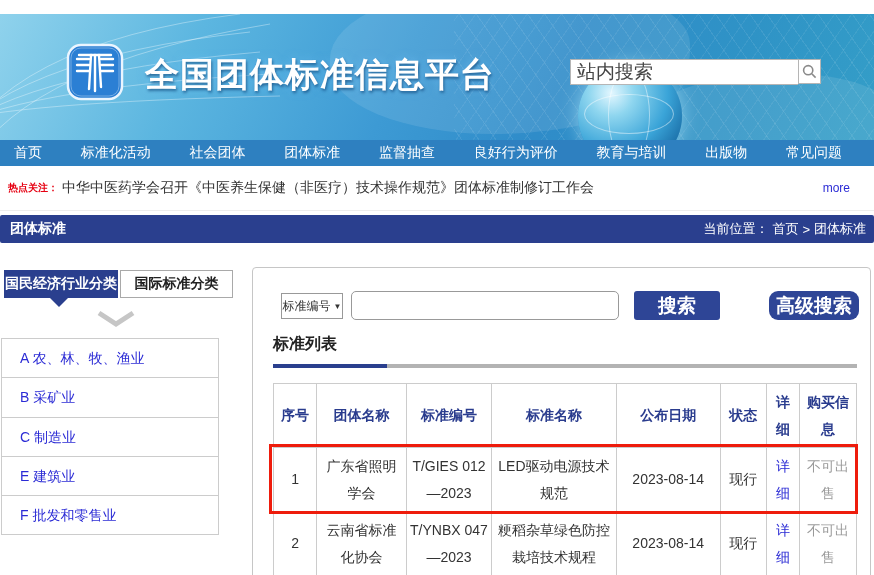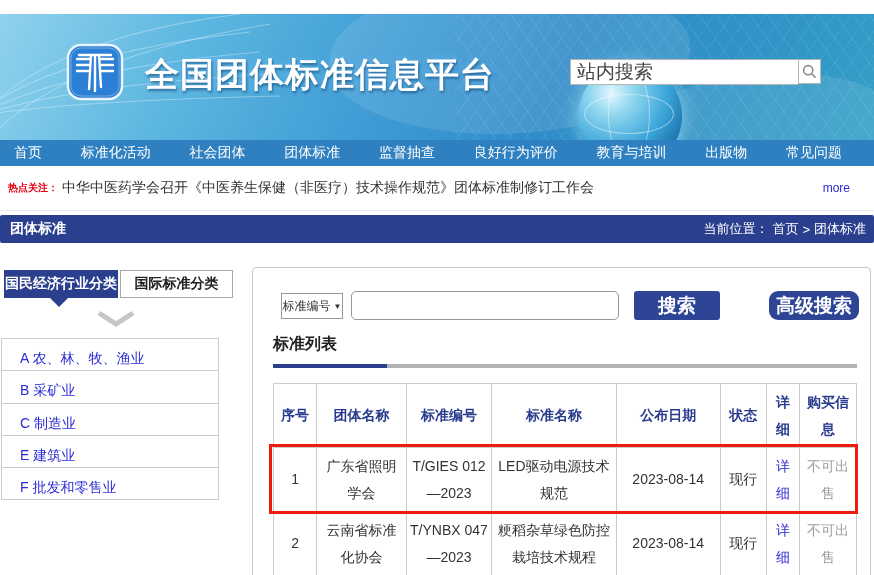--- a/index.html
+++ b/index.html
@@ -56,21 +56,21 @@
 
   
   .tab{position:absolute;top:270px;height:28px;display:flex;align-items:center;justify-content:center;
       font-size:14px;font-weight:bold;cursor:pointer;}
   .tab.active{left:4px;width:114px;background:var(--navy);color:#fff;}
   .tab.inactive{left:120px;width:113px;background:#fff;color:#222;border:1px solid #a9a9a9;}
   .tab-pointer{position:absolute;left:50px;top:298px;width:0;height:0;
       border-left:9px solid transparent;border-right:9px solid transparent;border-top:9px solid var(--navy);}
   .chev{position:absolute;left:96px;top:310px;}
   .cat-list{position:absolute;left:1px;top:338px;width:218px;border:1px solid #ccc;border-bottom:none;background:#fff;}
-  .cat-item{display:block;padding:9px 8px 2px 18px;font-size:14px;line-height:1.45;
+  .cat-item{display:block;padding:9px 8px 9px 18px;font-size:14px;line-height:1.45;
       color:var(--link-blue);text-decoration:none;border-bottom:1px solid #ccc;}
 
   
   .panel{position:absolute;left:252px;top:267px;width:619px;height:340px;
       background:#fff;border:1px solid #c6c6c6;border-radius:4px;}
   .selector{position:absolute;left:28px;top:25px;width:62px;height:26px;border:1px solid #999;
       display:flex;align-items:center;justify-content:center;gap:3px;font-size:12px;color:#333;
       background:#fff;cursor:pointer;}
   .selector .arr{font-size:8px;color:#333;}
   .query-input{position:absolute;left:98px;top:23px;width:268px;height:29px;border:1px solid #999;

